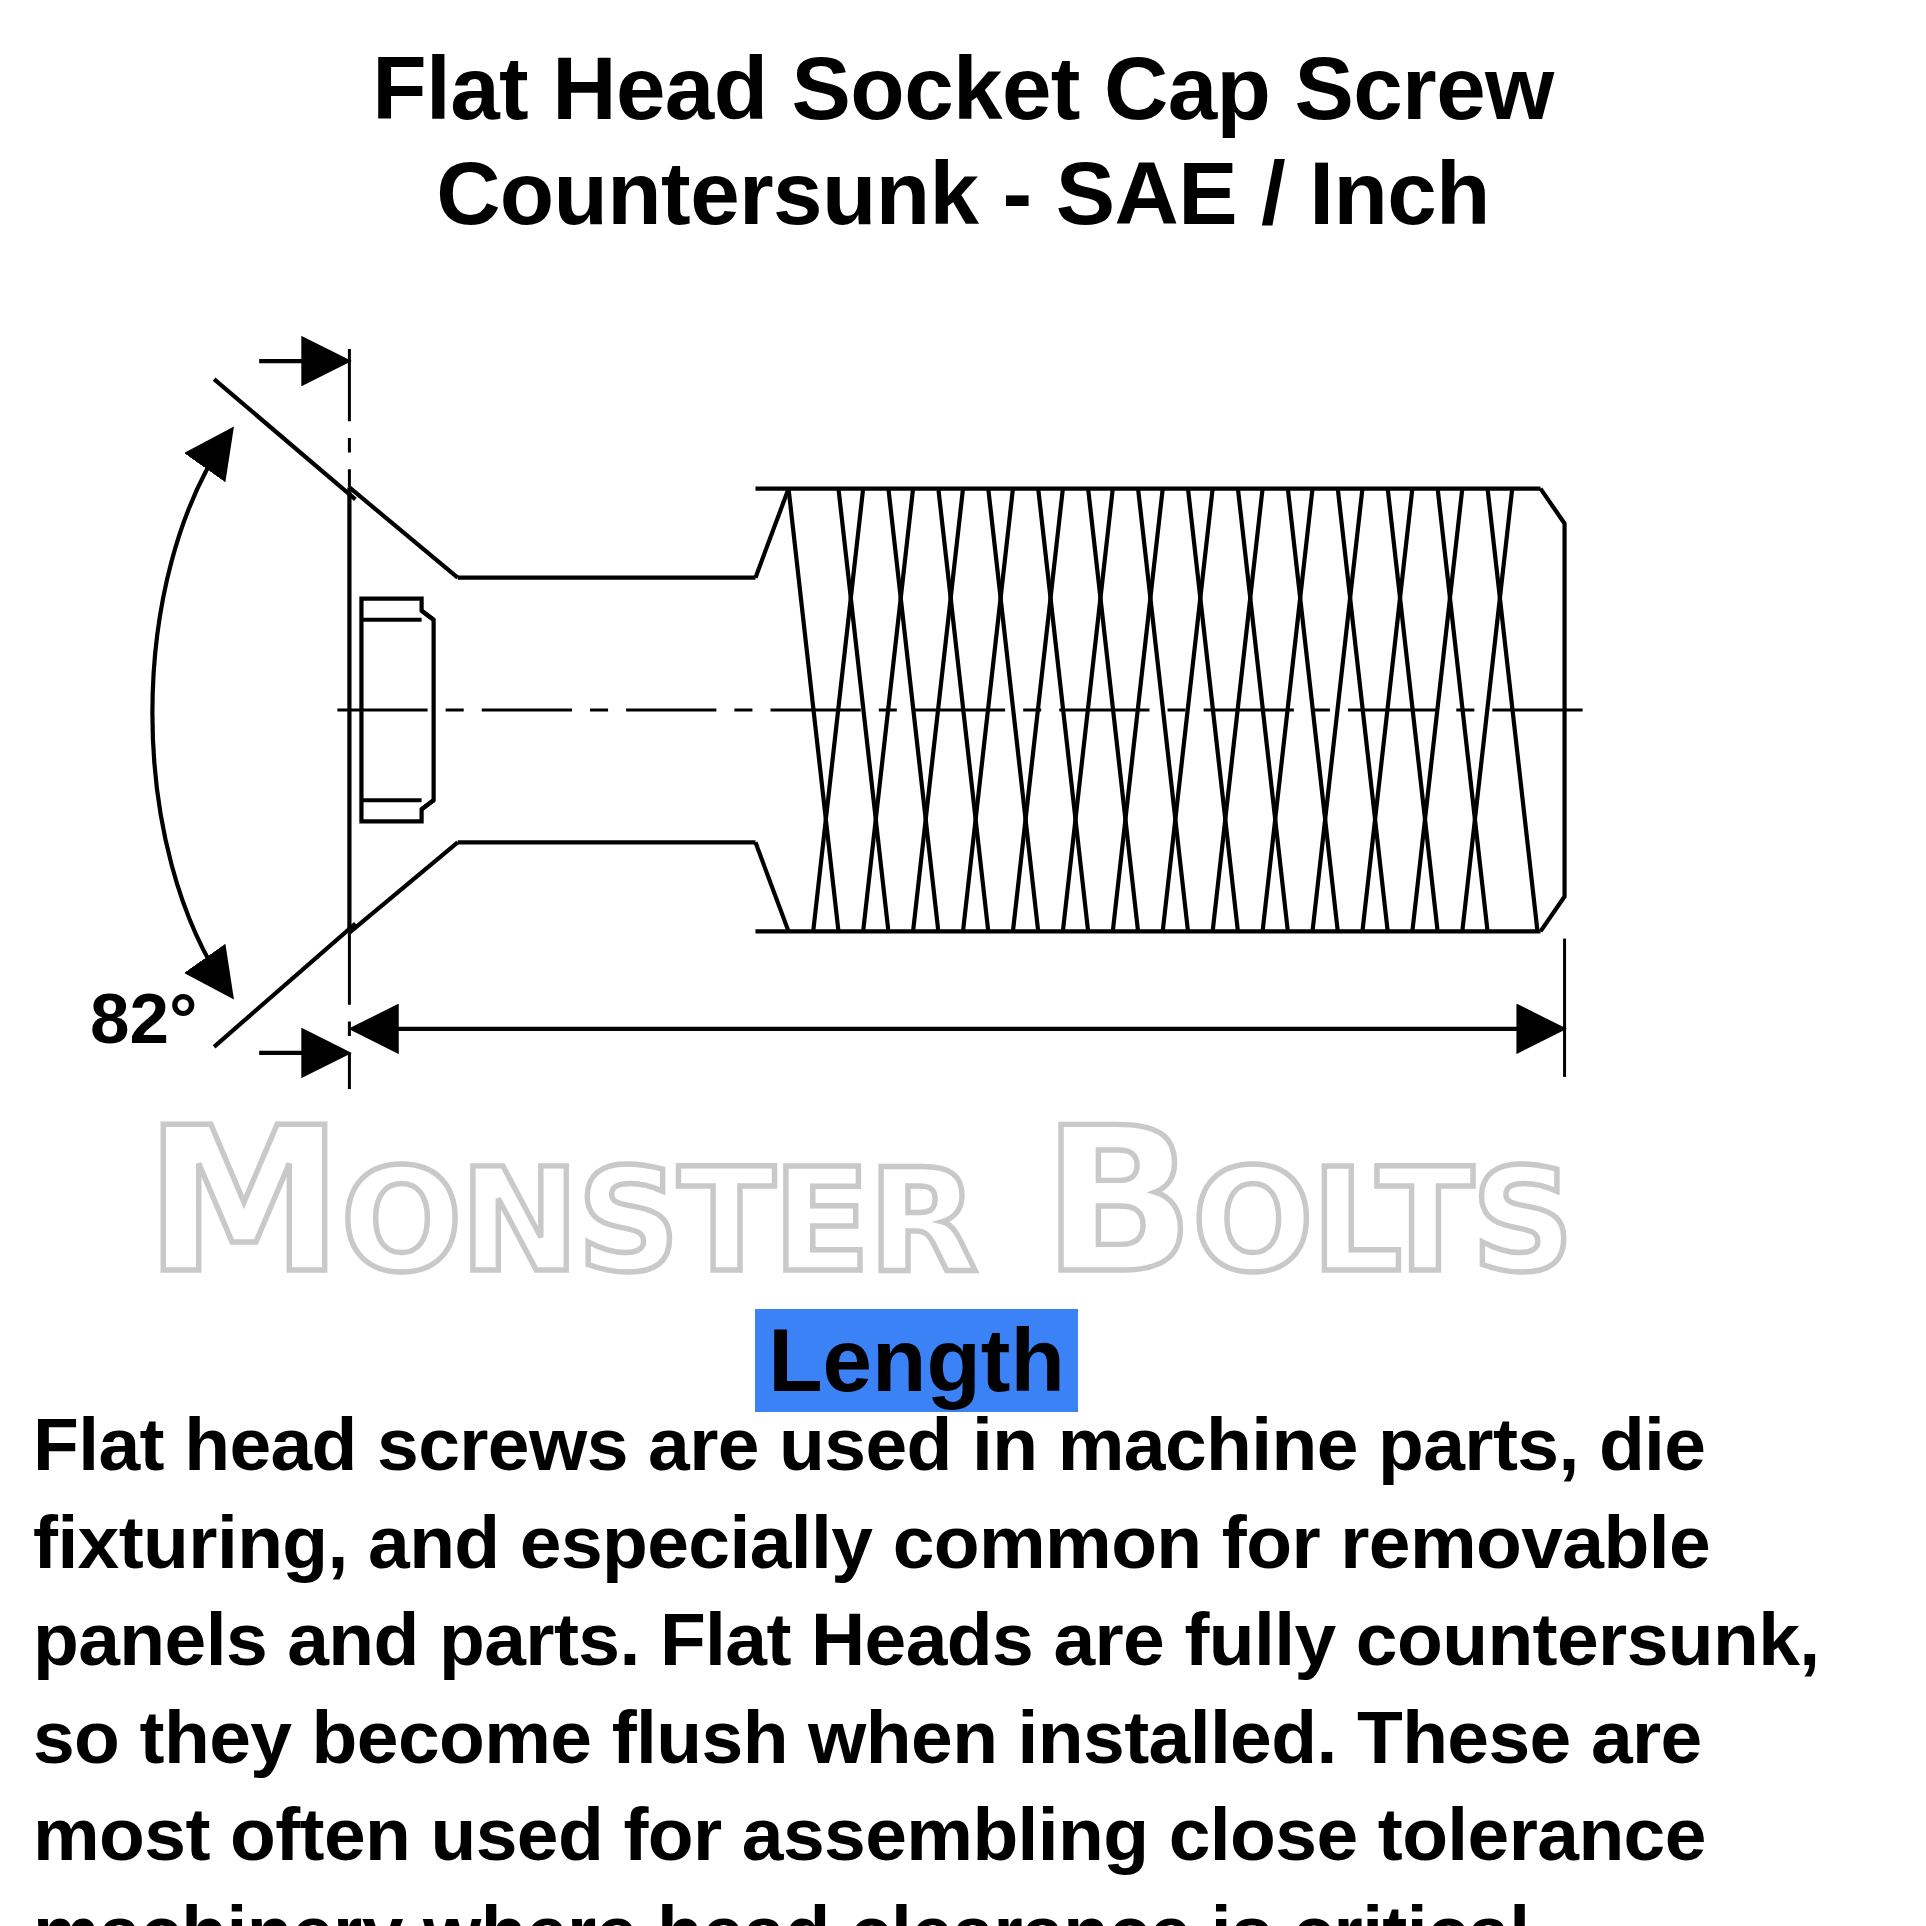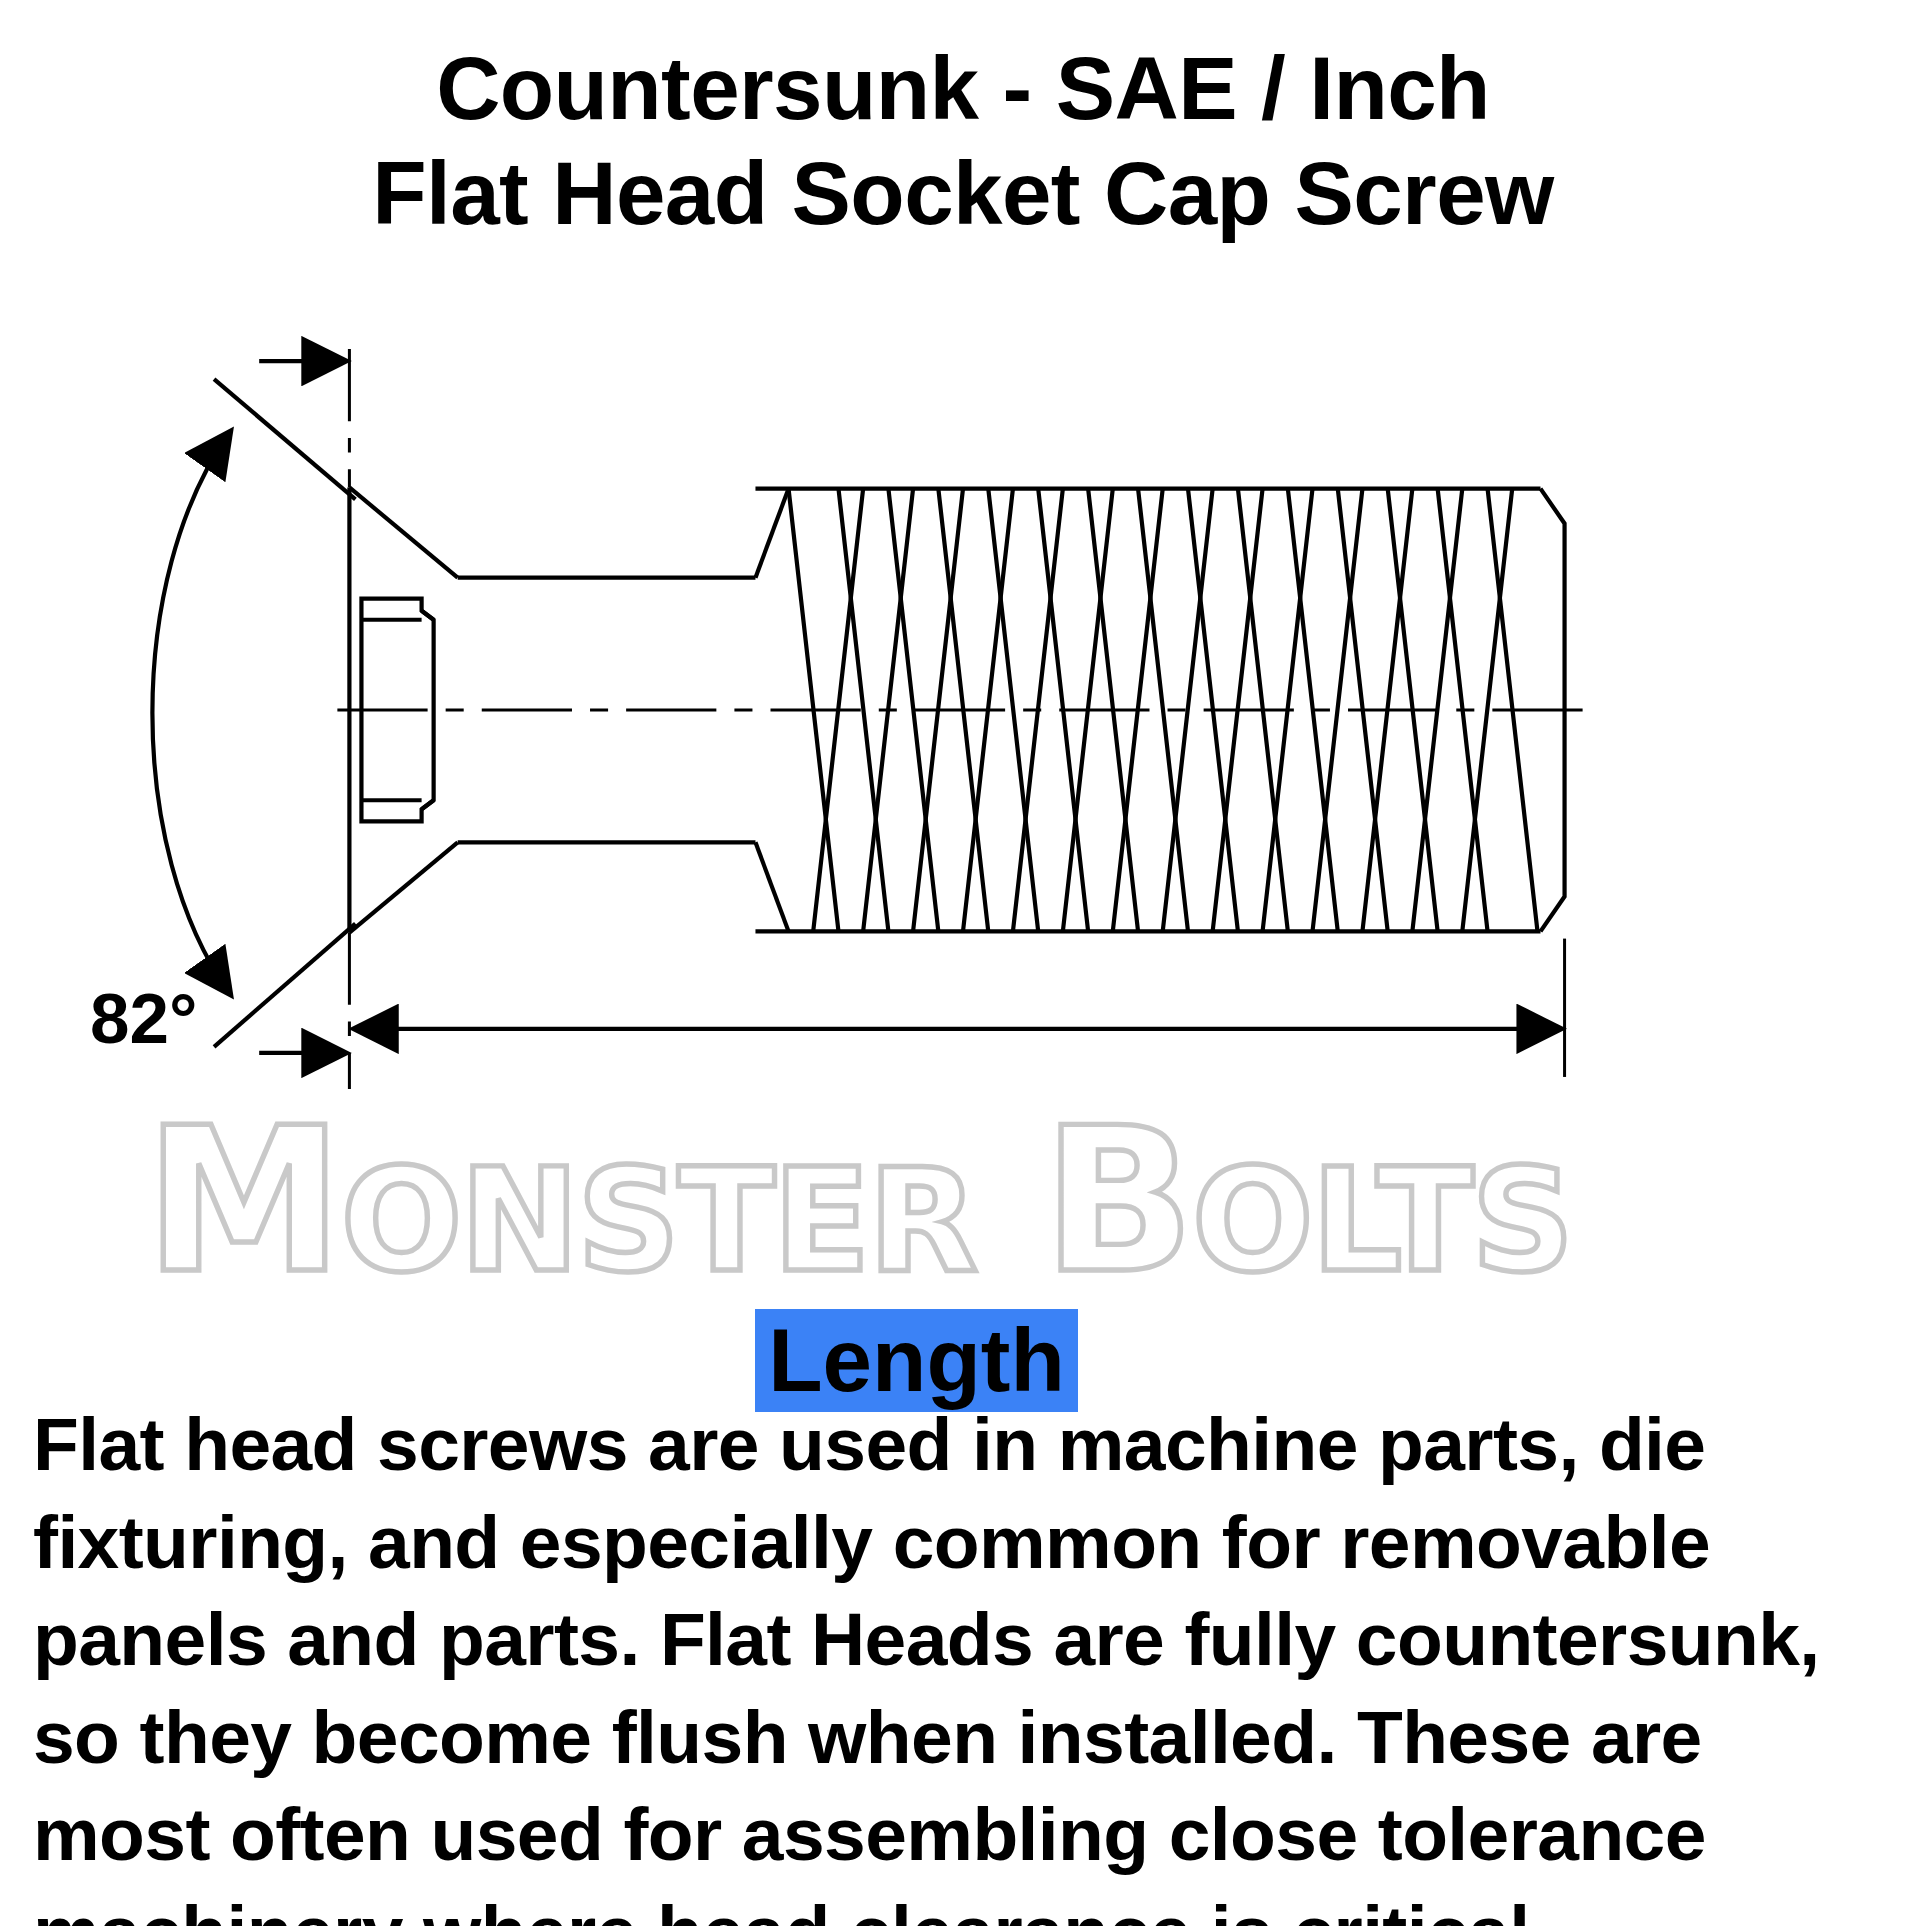--- a/index.html
+++ b/index.html
@@ -103,22 +103,22 @@
     line-height: 1.30;
     letter-spacing: -0.6px;
   }
 </style>
 </head>
 <body>
 
 <div class="page">
 
   <div class="title">
+    <span class="title-line">Flat Head Socket Cap Screw</span>
     <span class="title-line">Countersunk - SAE / Inch</span>
-    <span class="title-line">Flat Head Socket Cap Screw</span>
   </div>
 
   <div class="diagram">
     <svg width="1926" height="770" viewBox="0 0 3200 1280" xmlns="http://www.w3.org/2000/svg">
       <defs>
         <marker id="arrHead" viewBox="0 0 12 12" refX="10" refY="6" markerWidth="12" markerHeight="12" orient="auto-start-reverse">
           <path d="M 0 0 L 12 6 L 0 12 z" fill="#000"></path>
         </marker>
       </defs>
 

